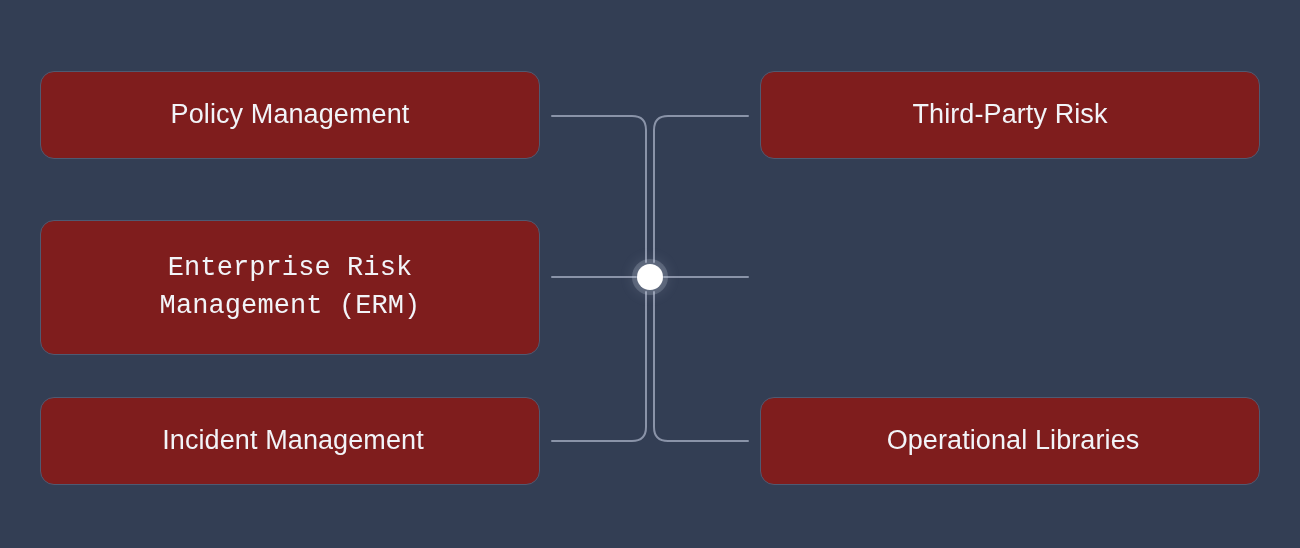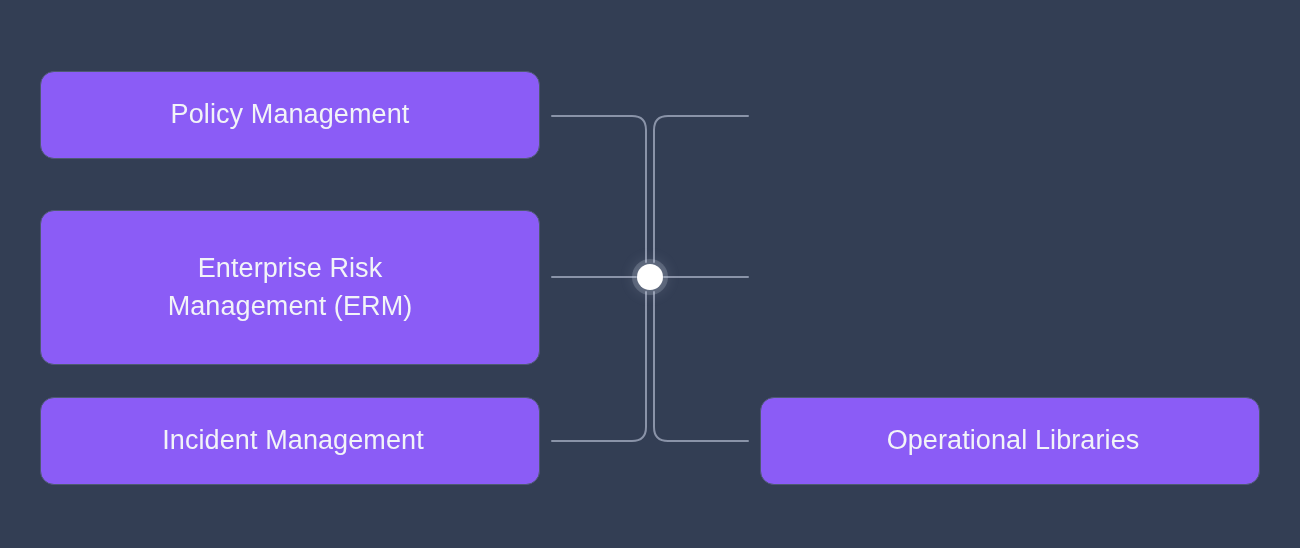--- a/index.html
+++ b/index.html
@@ -29,40 +29,40 @@
   
   .card {
     position: absolute;
     z-index: 2;
     box-sizing: border-box;
     display: flex;
     align-items: center;
     justify-content: center;
     text-align: center;
     border-radius: 14px;
-    background: #8b5cf6;
+    background: #7f1d1d;
     border: 1px solid #4e5a72;
     padding: 0 18px;
   }
   .card-label {
     color: #f2f4f8;
     font-size: 27px;
     font-weight: 400;
     line-height: 1.38;
     letter-spacing: 0.1px;
     white-space: pre-line;
   }
 
   
   .col-left  { left: 40px;  width: 500px; }
   
   .col-right { left: 760px; width: 500px; }
 
   .row-top    { top: 71px;  height: 88px; }
-  .row-middle { top: 210px; height: 155px; }
+  .row-middle { top: 220px; height: 135px; font-family: Liberation Mono, monospace; }
   .row-bottom { top: 397px; height: 88px; padding-left: 24px; }
 
   
   .hub {
     position: absolute;
     z-index: 3;
     left: 650px;
     top: 277px;
     transform: translate(-50%, -50%);
     width: 26px;
@@ -102,19 +102,22 @@
 
   <div class="card col-left row-middle">
     <span class="card-label">Enterprise Risk
 Management (ERM)</span>
   </div>
 
   <div class="card col-left row-bottom">
     <span class="card-label">Incident Management</span>
   </div>
 
+  <div class="card col-right row-top">
+    <span class="card-label">Third-Party Risk</span>
+  </div>
 
 
   <div class="card col-right row-bottom">
     <span class="card-label">Operational Libraries</span>
   </div>
 
 </div>
 
 </body></html>

